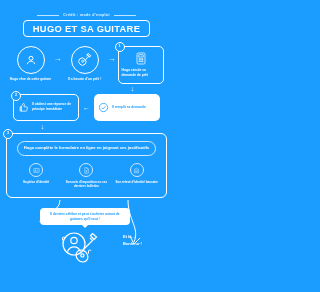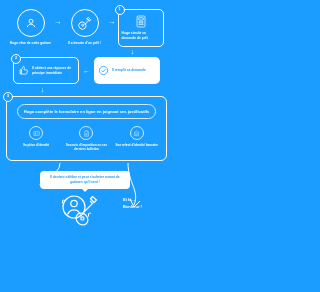--- a/index.html
+++ b/index.html
@@ -100,20 +100,30 @@
   .endtxt{position:absolute;left:123px;top:34px;font-size:4px;line-height:1.6;font-weight:700;}
 
   .curve{position:absolute;left:0;top:0;pointer-events:none;}
   svg{display:block;overflow:visible;}
 </style>
 </head>
 <body>
 
 <div class="page">
 
+  <div class="header">
+    <div class="kicker-row">
+      <span class="rule"></span>
+      <span class="kicker">Crédit : mode d'emploi</span>
+      <span class="rule"></span>
+    </div>
+    <div class="title-box">
+      <div class="title">HUGO ET SA GUITARE</div>
+    </div>
+  </div>
 
   <div class="row1">
 
     <div class="step-ico">
       <div class="circ">
         <span>
           <svg width="14" height="14" viewBox="0 0 24 24" fill="none" stroke="#fff" stroke-width="1.6">
             <circle cx="12" cy="9" r="3.4"></circle>
             <path d="M5.5 19c1.3-3.3 4-5 6.5-5s5.2 1.7 6.5 5"></path>
           </svg>

